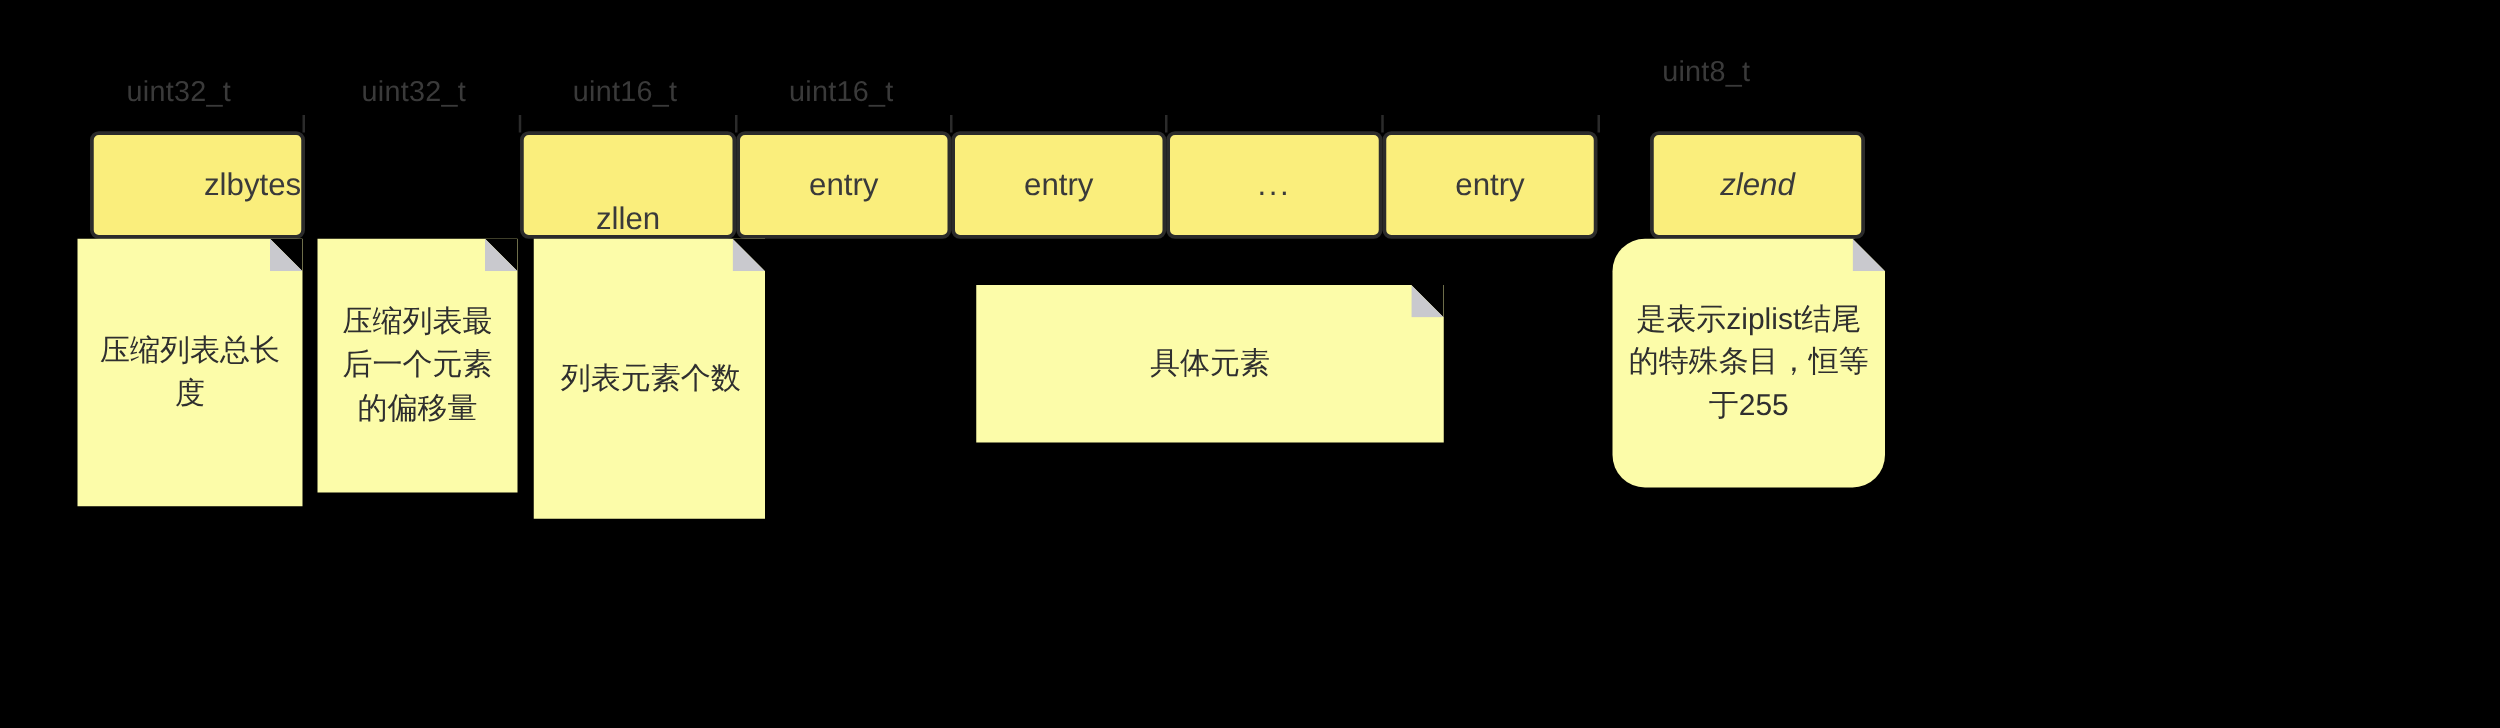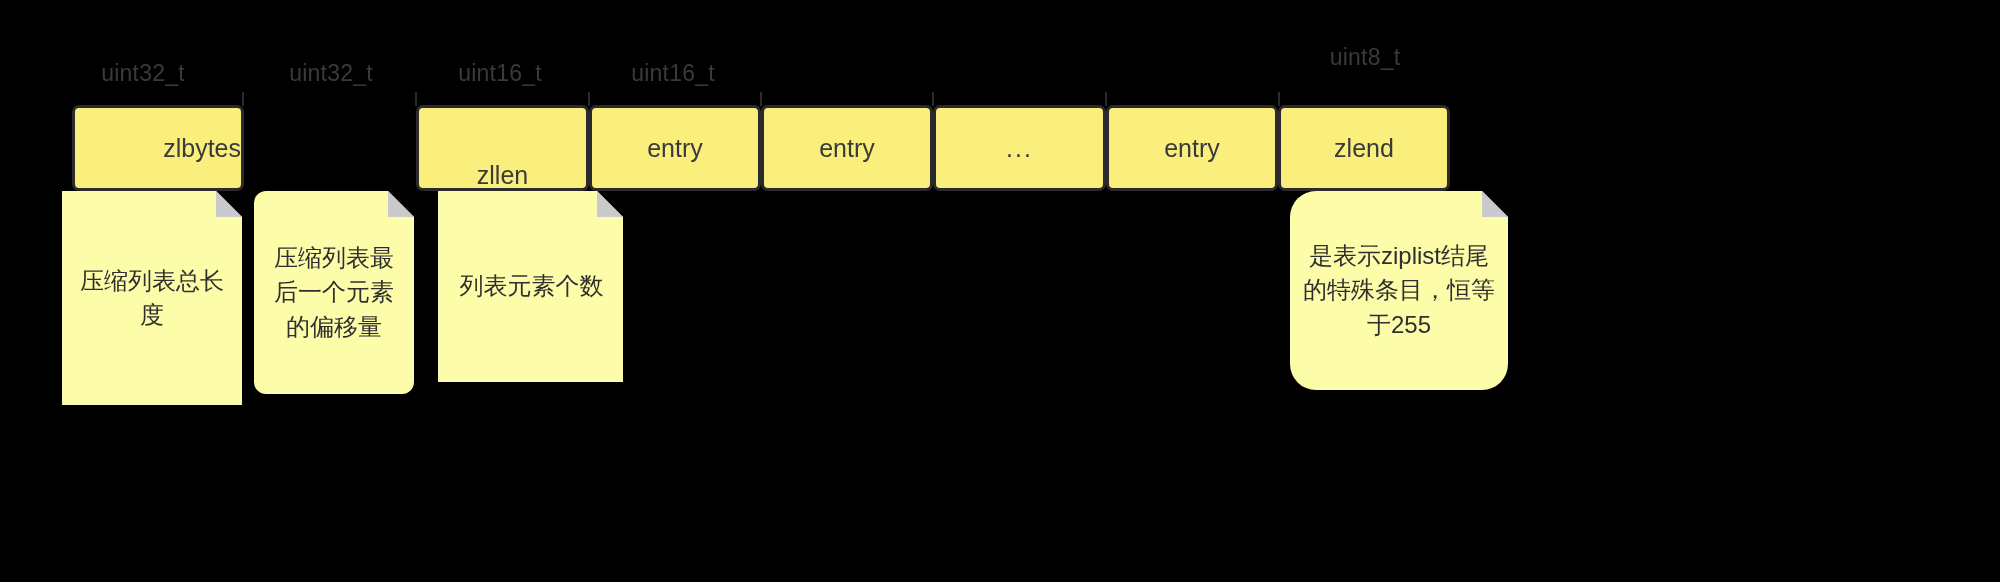--- a/index.html
+++ b/index.html
@@ -129,42 +129,47 @@
   </div>
   <div class="field-box" style="left:761px; width:172px;">
     <span class="field-text">entry</span>
   </div>
   <div class="field-box ellipsis" style="left:933px; width:173px;">
     <span class="field-text">...</span>
   </div>
   <div class="field-box" style="left:1106px; width:172px;">
     <span class="field-text">entry</span>
   </div>
-  <div class="field-box" style="left:1278px; width:172px;">
+  <div class="field-box" style="left:1320px; width:172px;font-style:italic;">
     <span class="field-text">zlend</span>
   </div>
 
   <div class="note" style="left:62px; top:191px; width:180px; height:214px;">
     <div class="fold-gap"></div>
     <div class="fold"></div>
     <span class="note-text">压缩列表总长度</span>
   </div>
 
-  <div class="note" style="left:254px; top:191px; width:160px; height:203px;border-radius:12px;">
+  <div class="note" style="left:254px; top:191px; width:160px; height:203px;">
     <div class="fold-gap"></div>
     <div class="fold"></div>
     <span class="note-text">压缩列表最后一个元素的偏移量</span>
   </div>
 
-  <div class="note" style="left:438px; top:191px; width:185px; height:191px;padding-left:12px;">
+  <div class="note" style="left:427px; top:191px; width:185px; height:224px;padding-left:12px;">
     <div class="fold-gap"></div>
     <div class="fold"></div>
     <span class="note-text">列表元素个数</span>
   </div>
 
+  <div class="note" style="left:781px; top:228px; width:374px; height:126px;">
+    <div class="fold-gap"></div>
+    <div class="fold"></div>
+    <span class="note-text">具体元素</span>
+  </div>
 
   <div class="note" style="left:1290px; top:191px; width:218px; height:199px;border-radius:26px;">
     <div class="fold-gap"></div>
     <div class="fold"></div>
     <span class="note-text">是表示ziplist结尾的特殊条目，恒等于255</span>
   </div>
 
 </div>
 
 </body></html>

